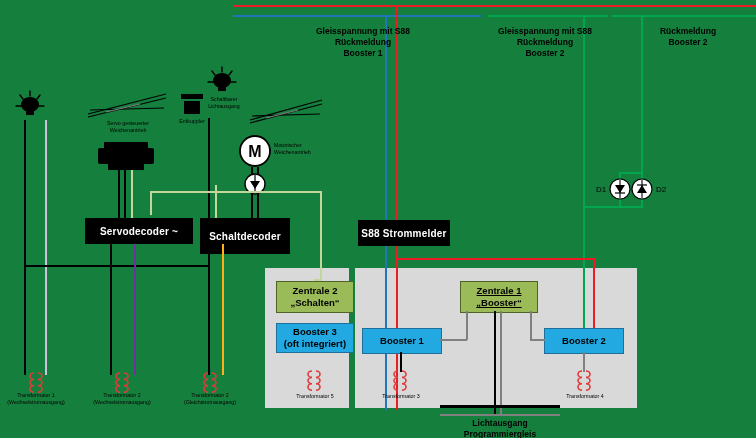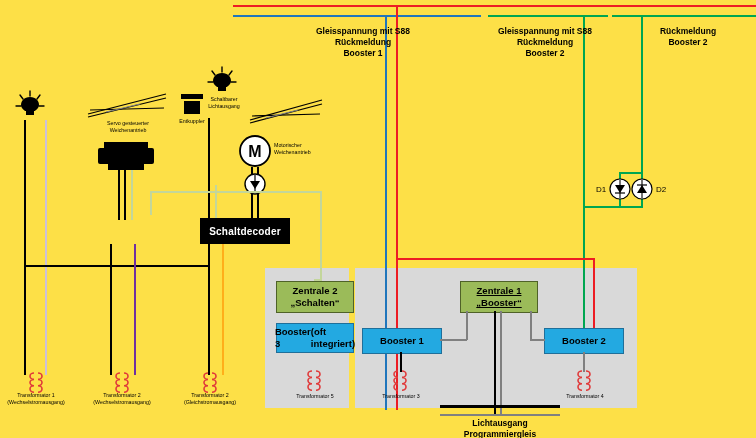--- a/index.html
+++ b/index.html
@@ -1,16 +1,16 @@
 <!DOCTYPE html>
 <html><head>
 <meta charset="utf-8">
 <style>
   html,body{margin:0;padding:0;background:#ffffff;}
-  #stage{position:relative;width:756px;height:438px;background:#fde047;
+  #stage{position:relative;width:756px;height:438px;background:#15803d;
          font-family:"Liberation Sans",sans-serif;overflow:hidden;}
   .abs{position:absolute;}
   
   .w{position:absolute;background:#000;}
   .vw{width:2px;}
   .hw{height:2px;}
   .red{background:#ed1c24;}
   .blue{background:#2076bc;}
   .green{background:#00a651;}
   .lgreen{background:#c3d69b;}
@@ -20,21 +20,21 @@
   .blk{background:#000;}
   .gry{background:#808080;}
   
   .blackbox{position:absolute;background:#000;color:#fff;display:flex;
             align-items:center;justify-content:center;font-weight:bold;
             font-size:10px;letter-spacing:.2px;}
   .olivebox{position:absolute;background:#9bbb59;border:1px solid #4f6228;
             color:#000;display:flex;flex-direction:column;align-items:center;
             justify-content:center;font-weight:bold;font-size:9.5px;line-height:12px;}
   .bluebox{position:absolute;background:#23a9e1;border:1px solid #1f6f9a;
-            color:#000;display:flex;align-items:center;
+            color:#000;display:flex;flex-direction:column;align-items:center;
             justify-content:center;font-weight:bold;font-size:9.5px;line-height:12px;}
   .greypanel{position:absolute;background:#d9d9d9;}
   
   .lbl{position:absolute;font-size:8.5px;line-height:11px;color:#000;
        text-align:center;font-weight:bold;}
   .tiny{position:absolute;font-size:5.3px;line-height:7px;color:#000;
        text-align:center;}
   .dlbl{position:absolute;font-size:8px;color:#000;}
   svg{display:block;overflow:visible;}
 </style>
@@ -168,22 +168,28 @@
     <circle cx="12" cy="12" r="10" fill="#fff" stroke="#000" stroke-width="1.4"></circle>
     <line x1="12" y1="3" x2="12" y2="21" stroke="#000" stroke-width="1.2"></line>
     <path d="M7 9 L17 9 L12 17 Z" fill="#000"></path>
   </svg>
 
   <div class="w hw lgreen" style="left:150px;top:191px;width:172px;height:2px;"></div>
   <div class="w vw lgreen" style="left:150px;top:191px;width:2px;height:24px;"></div>
   <div class="w vw lgreen" style="left:320px;top:191px;width:2px;height:90px;"></div>
   <div class="w hw lgreen" style="left:314px;top:279px;width:8px;height:2px;"></div>
 
-  <div class="blackbox" style="left:200px;top:218px;width:90px;height:26px;">
+  <div class="blackbox" style="left:85px;top:218px;width:108px;height:26px;">
+    <span>Servodecoder ~</span>
+  </div>
+  <div class="blackbox" style="left:200px;top:218px;width:90px;height:36px;">
     <span>Schaltdecoder</span>
+  </div>
+  <div class="blackbox" style="left:358px;top:220px;width:92px;height:26px;">
+    <span>S88 Strommelder</span>
   </div>
 
   <div class="w hw blk" style="left:24px;top:265px;width:186px;height:2px;"></div>
   <div class="w vw blk" style="left:110px;top:244px;width:2px;height:131px;"></div>
   <div class="w vw purple" style="left:134px;top:244px;width:2px;height:131px;"></div>
   <div class="w vw blk" style="left:208px;top:244px;width:2px;height:131px;"></div>
   <div class="w vw orange" style="left:222px;top:244px;width:2px;height:131px;"></div>
 
   <svg class="abs" style="left:22px;top:372px;" width="28" height="22" viewBox="0 0 28 22">
     <g stroke="#e03a3a" fill="none" stroke-width="1.6">

